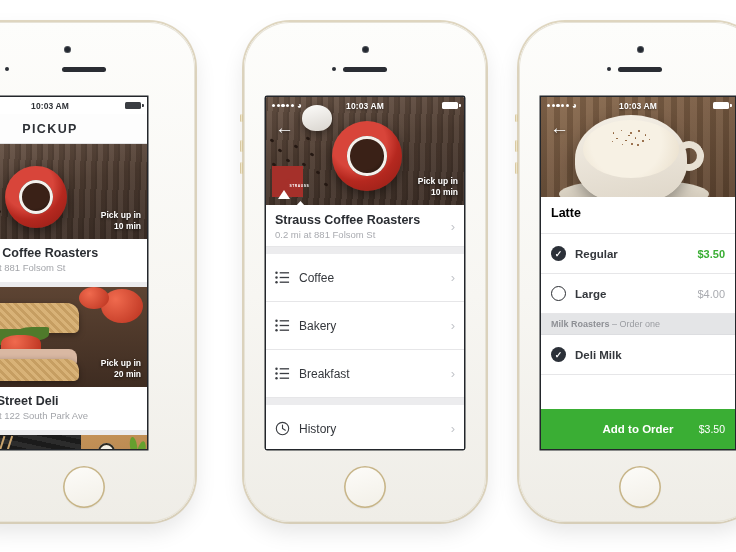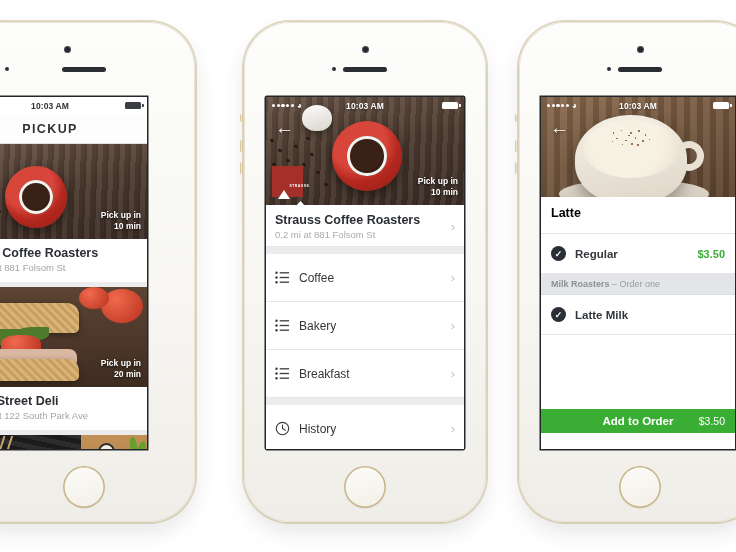--- a/index.html
+++ b/index.html
@@ -236,21 +236,21 @@
   }
   .opt .oname{ font-size:11.5px; color:#34373c;font-weight:bold; }
   .opt .oprice{ margin-left:auto; font-size:11px; color:#a9abb0; }
   .opt .oprice.green{ color:#3aae34; font-weight:bold; }
   .sechead{
     background:#e4e5e7; padding:5px 10px; font-size:9px; color:#9a9ca1;
     border-bottom:1px solid #dcdde0;
   }
   .sechead b{ color:#8e9095; font-weight:bold; }
   .cta{
-    position:absolute; left:0; right:0; bottom:16px; height:24px; background:#3aae34;
+    position:absolute; left:0; right:0; bottom:0; height:40px; background:#3aae34;
     display:flex; align-items:center; justify-content:center; color:#fff;
   }
   .cta .ctal{ font-size:11.5px; font-weight:bold; }
   .cta .ctap{ position:absolute; right:10px; font-size:10.5px; }
 </style>
 </head>
 <body>
 
 <div class="stage">
 
@@ -518,28 +518,33 @@
 
         <div class="det">
           <div class="det-title">Latte</div>
         </div>
 
         <div class="opt">
           <span class="radio on">✓</span>
           <span class="oname">Regular</span>
           <span class="oprice green">$3.50</span>
         </div>
+        <div class="opt">
+          <span class="radio off"></span>
+          <span class="oname">Large</span>
+          <span class="oprice">$4.00</span>
+        </div>
 
         <div class="sechead">
           <b>Milk Roasters</b>
           <span>– Order one</span>
         </div>
         <div class="opt">
           <span class="radio on">✓</span>
-          <span class="oname">Latte Milk</span>
+          <span class="oname">Deli Milk</span>
         </div>
 
         <div class="cta">
           <span class="ctal">Add to Order</span>
           <span class="ctap">$3.50</span>
         </div>
       </div>
     </div>
   </div>
 </div>

